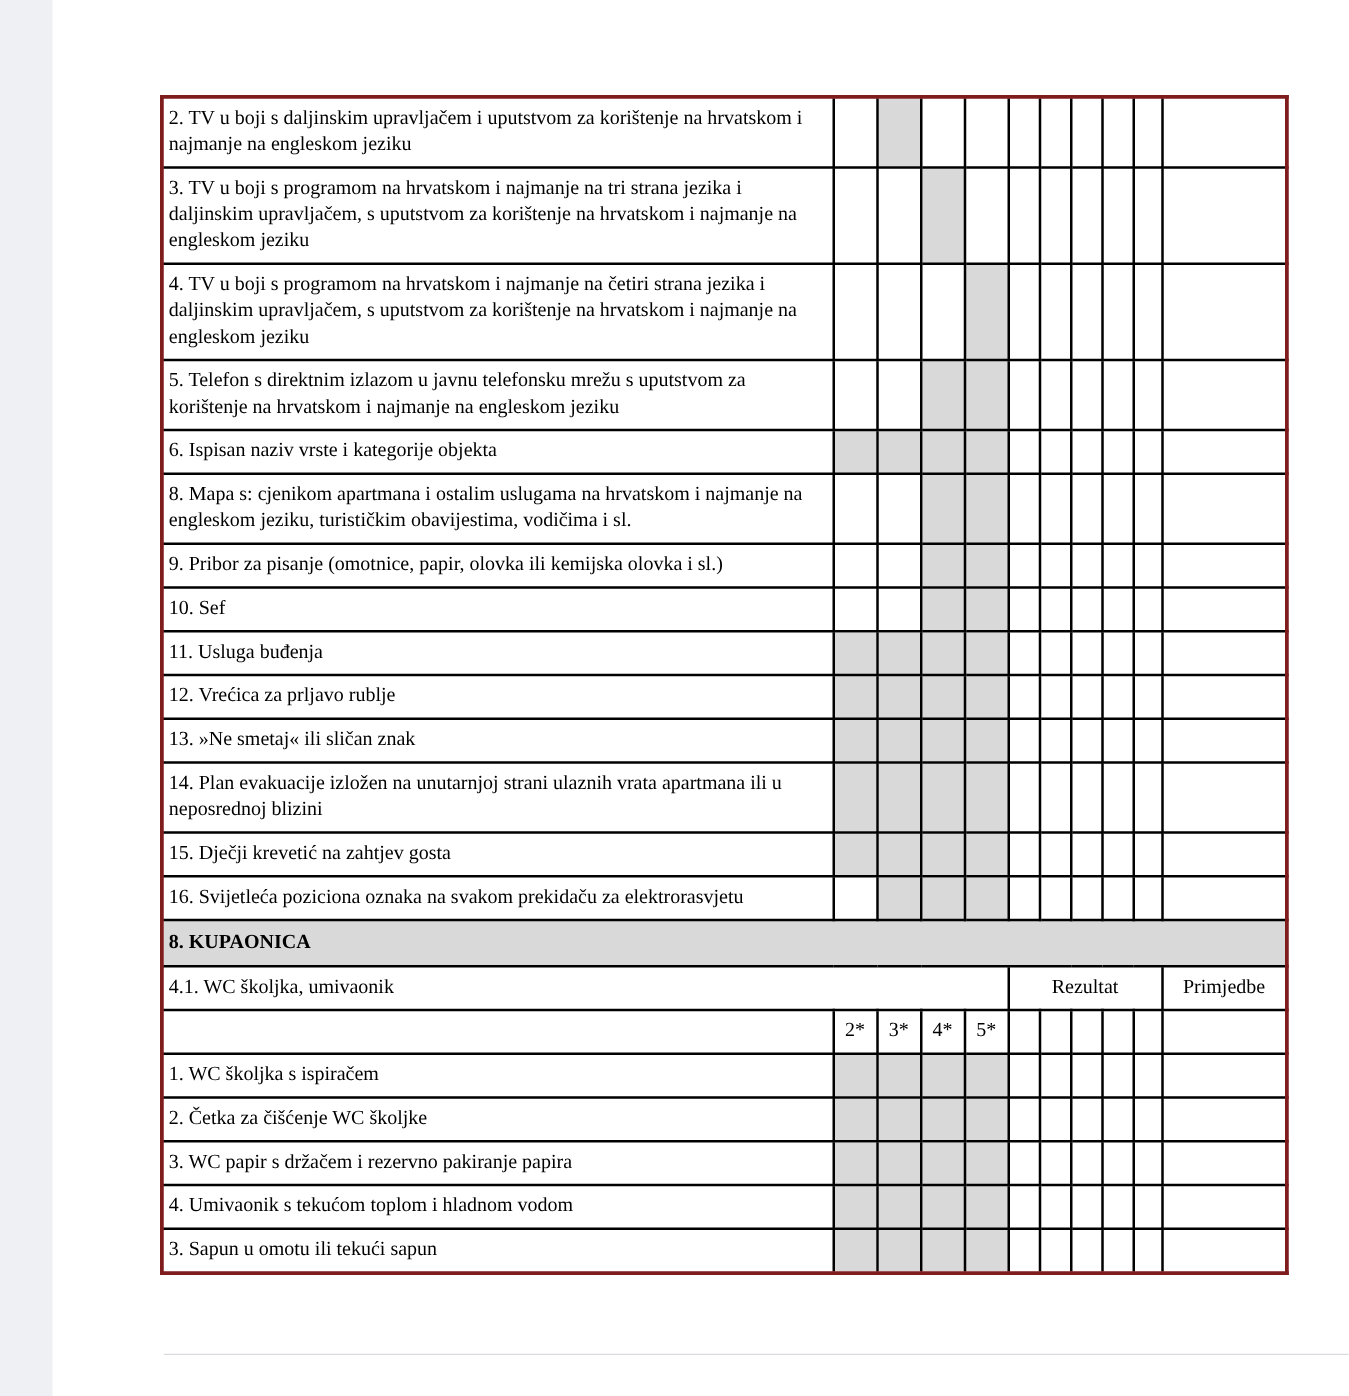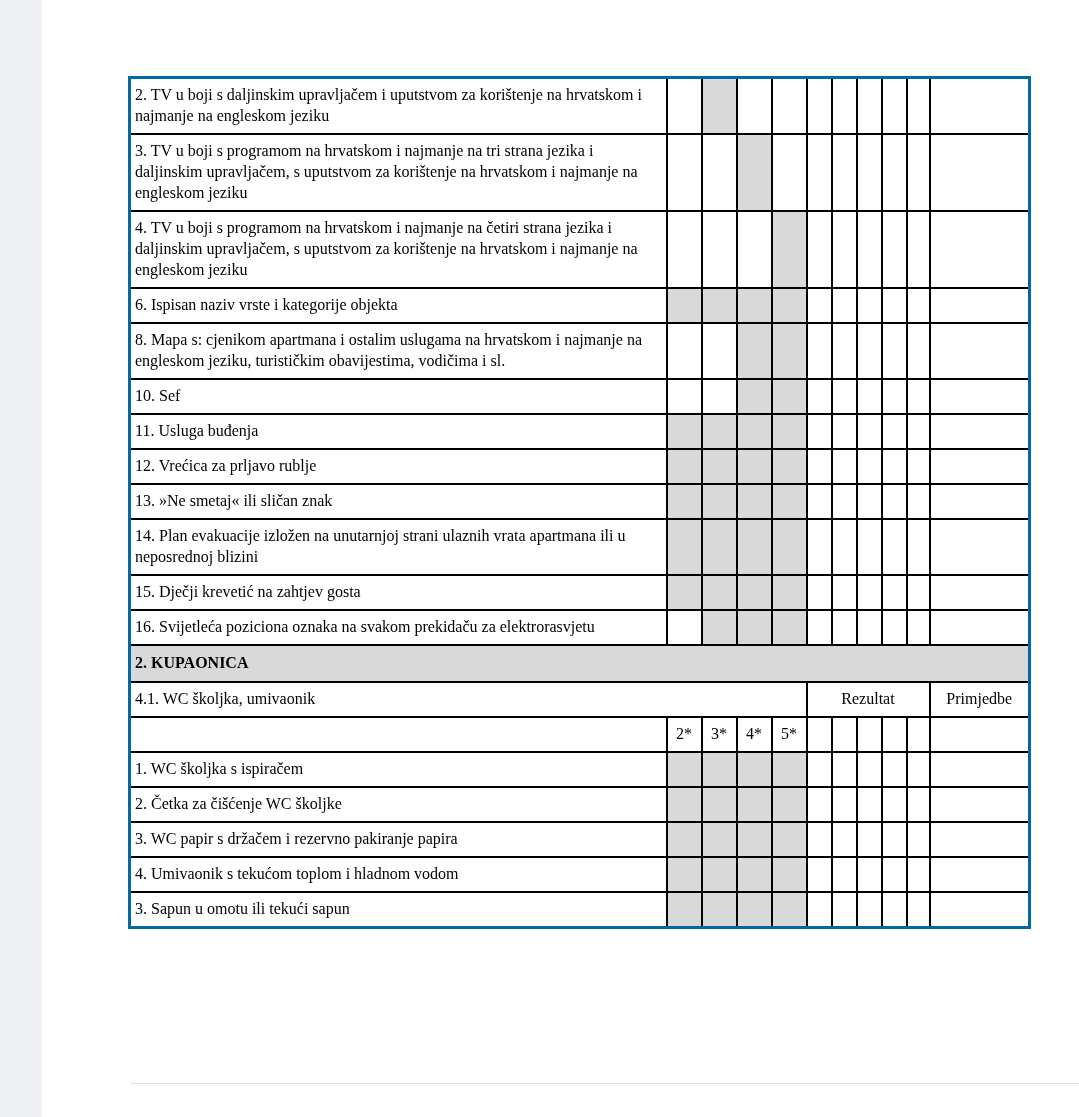--- a/index.html
+++ b/index.html
@@ -33,21 +33,21 @@
   }
   .table-wrap {
     position: absolute;
     left: 128px;
     top: 76px;
   }
   table.req-table {
     border-collapse: collapse;
     table-layout: fixed;
     width: 900px;
-    border: 3px solid #0369a1;
+    border: 3px solid #7f1d1d;
   }
   table.req-table td {
     border: 2px solid #000;
     font-size: 16px;
     line-height: 21px;
     vertical-align: top;
     overflow: hidden;
   }
   td.label-cell {
     padding: 5px 6px 7px 4px;
@@ -126,20 +126,33 @@
           <td class="box-cell"></td>
           <td class="box-cell" style="background: rgb(217, 217, 217);"></td>
           <td class="box-cell"></td>
           <td class="box-cell"></td>
           <td class="box-cell"></td>
           <td class="box-cell"></td>
           <td class="box-cell"></td>
           <td class="notes-cell"></td>
         </tr>
         <tr>
+          <td class="label-cell">5. Telefon s direktnim izlazom u javnu telefonsku mrežu s uputstvom za korištenje na hrvatskom i najmanje na engleskom jeziku</td>
+          <td class="box-cell"></td>
+          <td class="box-cell"></td>
+          <td class="box-cell" style="background: rgb(217, 217, 217);"></td>
+          <td class="box-cell" style="background: rgb(217, 217, 217);"></td>
+          <td class="box-cell"></td>
+          <td class="box-cell"></td>
+          <td class="box-cell"></td>
+          <td class="box-cell"></td>
+          <td class="box-cell"></td>
+          <td class="notes-cell"></td>
+        </tr>
+        <tr>
           <td class="label-cell">6. Ispisan naziv vrste i kategorije objekta</td>
           <td class="box-cell" style="background: rgb(217, 217, 217);"></td>
           <td class="box-cell" style="background: rgb(217, 217, 217);"></td>
           <td class="box-cell" style="background: rgb(217, 217, 217);"></td>
           <td class="box-cell" style="background: rgb(217, 217, 217);"></td>
           <td class="box-cell"></td>
           <td class="box-cell"></td>
           <td class="box-cell"></td>
           <td class="box-cell"></td>
           <td class="box-cell"></td>
@@ -152,20 +165,33 @@
           <td class="box-cell" style="background: rgb(217, 217, 217);"></td>
           <td class="box-cell" style="background: rgb(217, 217, 217);"></td>
           <td class="box-cell"></td>
           <td class="box-cell"></td>
           <td class="box-cell"></td>
           <td class="box-cell"></td>
           <td class="box-cell"></td>
           <td class="notes-cell"></td>
         </tr>
         <tr>
+          <td class="label-cell">9. Pribor za pisanje (omotnice, papir, olovka ili kemijska olovka i sl.)</td>
+          <td class="box-cell"></td>
+          <td class="box-cell"></td>
+          <td class="box-cell" style="background: rgb(217, 217, 217);"></td>
+          <td class="box-cell" style="background: rgb(217, 217, 217);"></td>
+          <td class="box-cell"></td>
+          <td class="box-cell"></td>
+          <td class="box-cell"></td>
+          <td class="box-cell"></td>
+          <td class="box-cell"></td>
+          <td class="notes-cell"></td>
+        </tr>
+        <tr>
           <td class="label-cell">10. Sef</td>
           <td class="box-cell"></td>
           <td class="box-cell"></td>
           <td class="box-cell" style="background: rgb(217, 217, 217);"></td>
           <td class="box-cell" style="background: rgb(217, 217, 217);"></td>
           <td class="box-cell"></td>
           <td class="box-cell"></td>
           <td class="box-cell"></td>
           <td class="box-cell"></td>
           <td class="box-cell"></td>
@@ -243,21 +269,21 @@
           <td class="box-cell" style="background: rgb(217, 217, 217);"></td>
           <td class="box-cell" style="background: rgb(217, 217, 217);"></td>
           <td class="box-cell"></td>
           <td class="box-cell"></td>
           <td class="box-cell"></td>
           <td class="box-cell"></td>
           <td class="box-cell"></td>
           <td class="notes-cell"></td>
         </tr>
         <tr>
-          <td colspan="11" class="section-cell" style="background: rgb(217, 217, 217);">2. KUPAONICA</td>
+          <td colspan="11" class="section-cell" style="background: rgb(217, 217, 217);">8. KUPAONICA</td>
         </tr>
         <tr>
           <td colspan="5" class="subsection-cell">4.1. WC školjka, umivaonik</td>
           <td colspan="5" class="center-cell">Rezultat</td>
           <td class="center-cell">Primjedbe</td>
         </tr>
         <tr>
           <td class="label-cell"></td>
           <td class="center-cell">2*</td>
           <td class="center-cell">3*</td>

